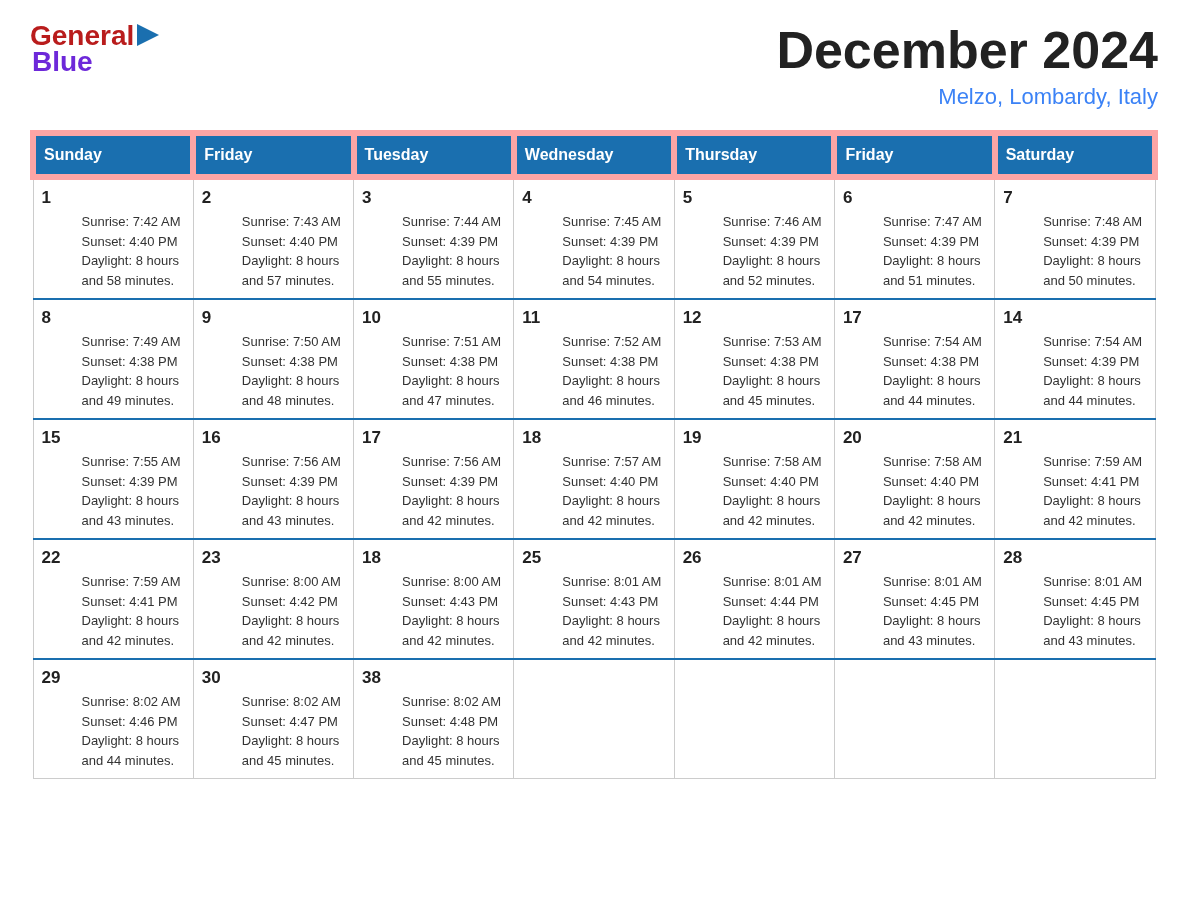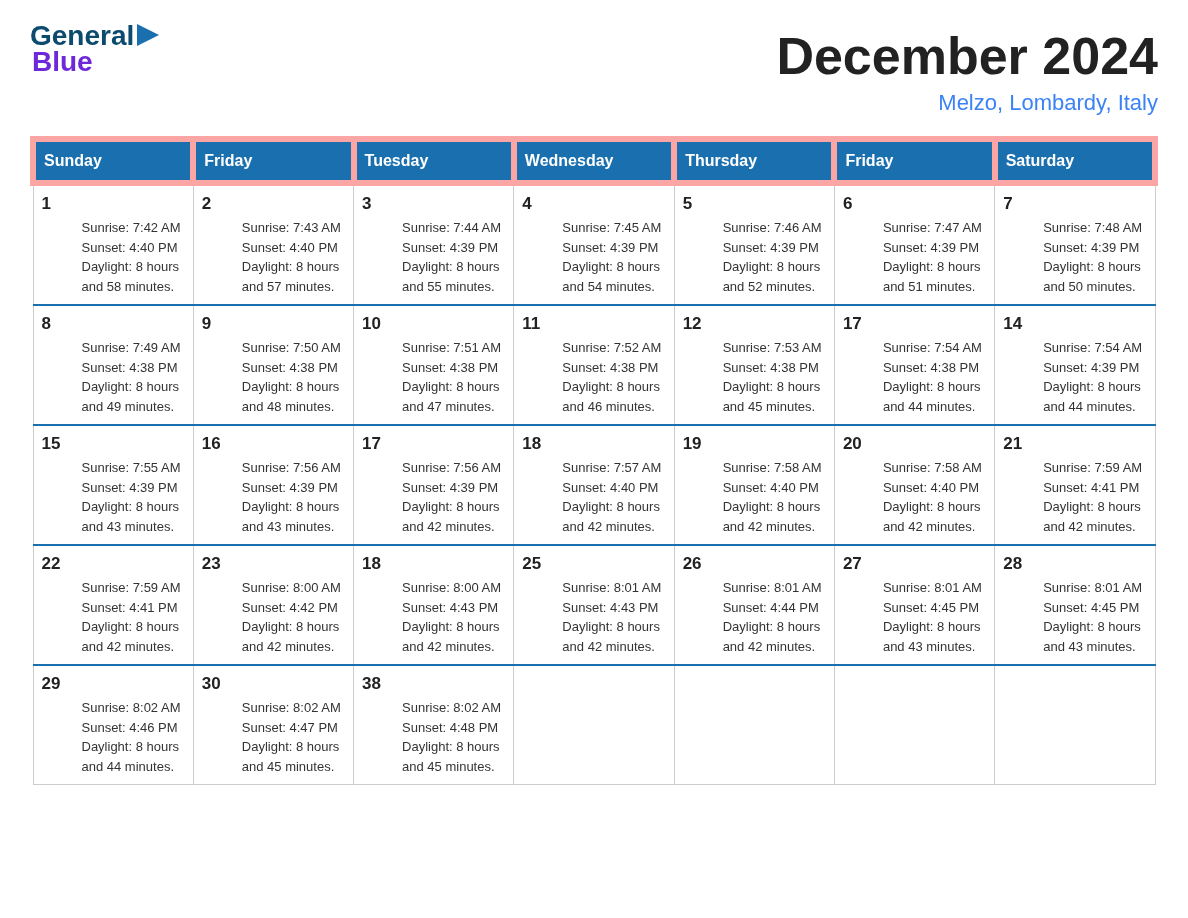--- a/index.html
+++ b/index.html
@@ -12,21 +12,21 @@
     }
     .header {
       display: flex;
       justify-content: space-between;
       align-items: flex-start;
       margin-bottom: 20px;
     }
     .logo-text-general {
       font-size: 28px;
       font-weight: bold;
-      color: #0c4a6e;
+      color: #b91c1c;
     }
     .logo-text-blue {
       font-size: 28px;
       font-weight: bold;
       color: #6d28d9;
     }
     .logo-wrapper {
       display: flex;
       flex-direction: column;
       align-items: flex-start;
@@ -36,21 +36,20 @@
       align-items: center;
     }
     .logo-line2 {
       display: flex;
       align-items: center;
       margin-top: -6px;
       padding-left: 2px;
     }
     .title-section {
       text-align: right;
-      margin-top: 6px;
     }
     .calendar-title {
       font-size: 52px;
       font-weight: bold;
       color: #222;
     }
     .calendar-subtitle {
       font-size: 22px;
       color: #3b82f6;
       margin-top: 4px;

